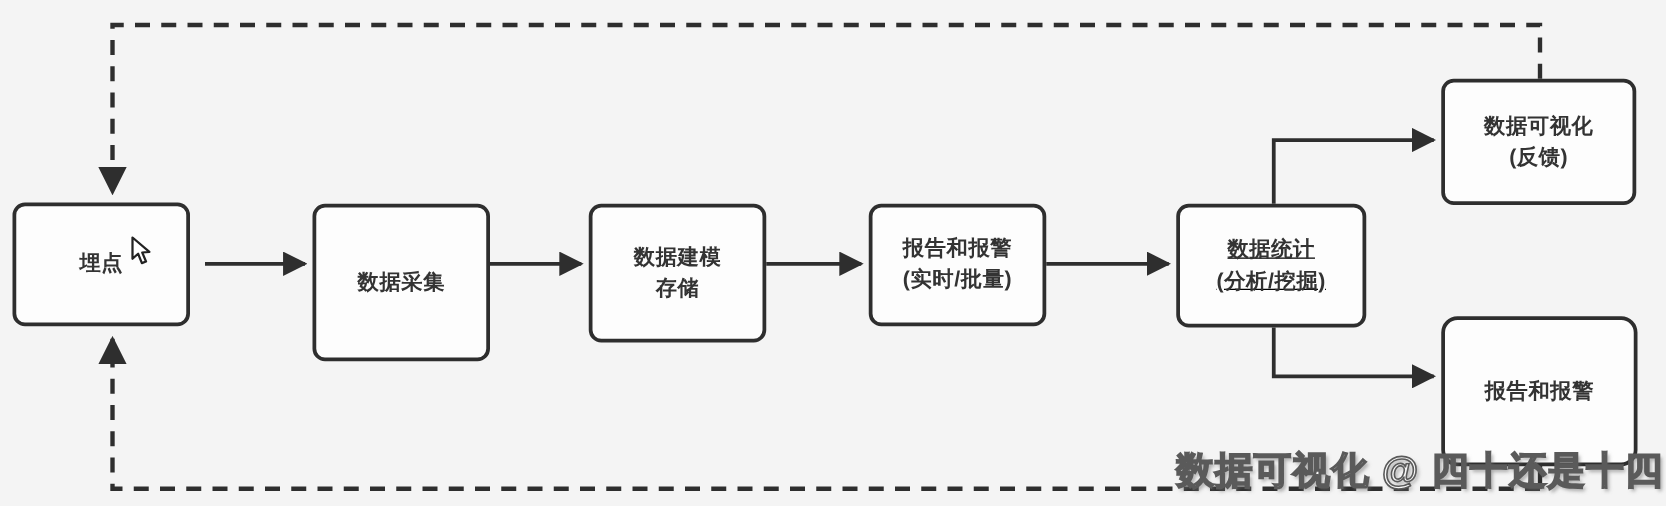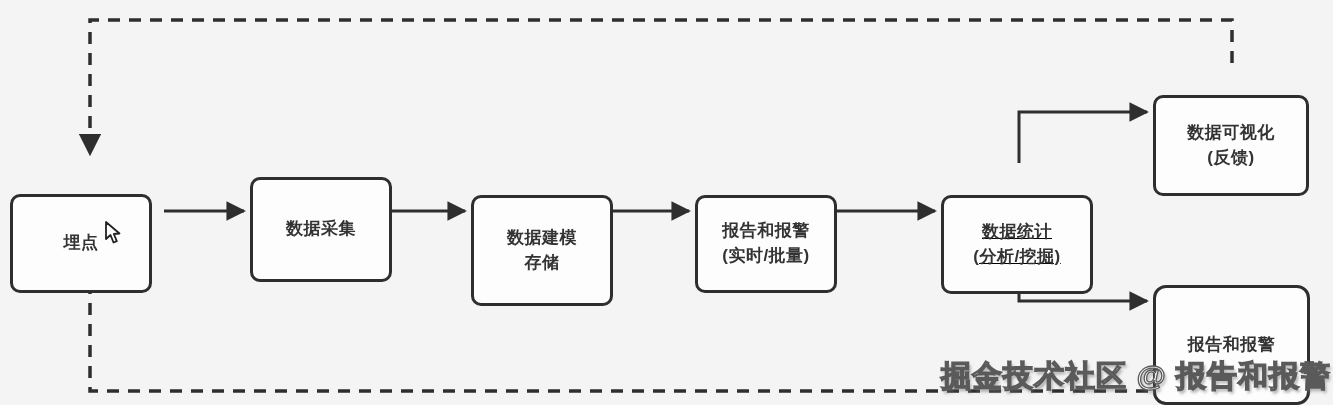--- a/index.html
+++ b/index.html
@@ -22,33 +22,32 @@
   .node {
     position: absolute;
     box-sizing: border-box;
     background: #fdfdfd;
     border: 3px solid #2e2e2e;
     border-radius: 10px;
     display: flex;
     align-items: center;
     justify-content: center;
     text-align: center;
-    margin-top: 32px;
   }
   .node-label {
     white-space: pre-line;
     font-size: 17px;
     font-weight: bold;
     color: #333333;
     line-height: 1.45;
     letter-spacing: 0.5px;
   }
   
   .n-tracking      { left:  10px; top: 162px; width: 142px; height:  99px; }
-  .n-collection    { left: 250px; top: 145px; width: 142px; height:  105px; }
+  .n-collection    { left: 250px; top: 163px; width: 142px; height:  126px; }
   .n-modeling      { left: 471px; top: 163px; width: 142px; height:  111px; }
   .n-transmission  { left: 695px; top: 163px; width: 142px; height:  98px; }
   .n-statistics    { left: 941px; top: 163px; width: 152px; height:  99px; text-decoration: underline; }
   .n-visualization { left:1153px; top:  63px; width: 156px; height: 101px; }
   .n-report        { left:1153px; top: 253px; width: 157px; height: 120px; border-radius: 13px; }
 
   .cursor-icon {
     position: absolute;
     left: 90px;
     top: 24px;
@@ -122,15 +121,15 @@
 
   <div class="node n-visualization">
     <span class="node-label">数据可视化
 (反馈)</span>
   </div>
 
   <div class="node n-report">
     <span class="node-label">报告和报警</span>
   </div>
 
-  <div class="watermark">掘金技术社区 @ 报告和报警</div>
+  <div class="watermark">数据可视化 @ 四十还是十四</div>
 
 </div>
 
 </body></html>

